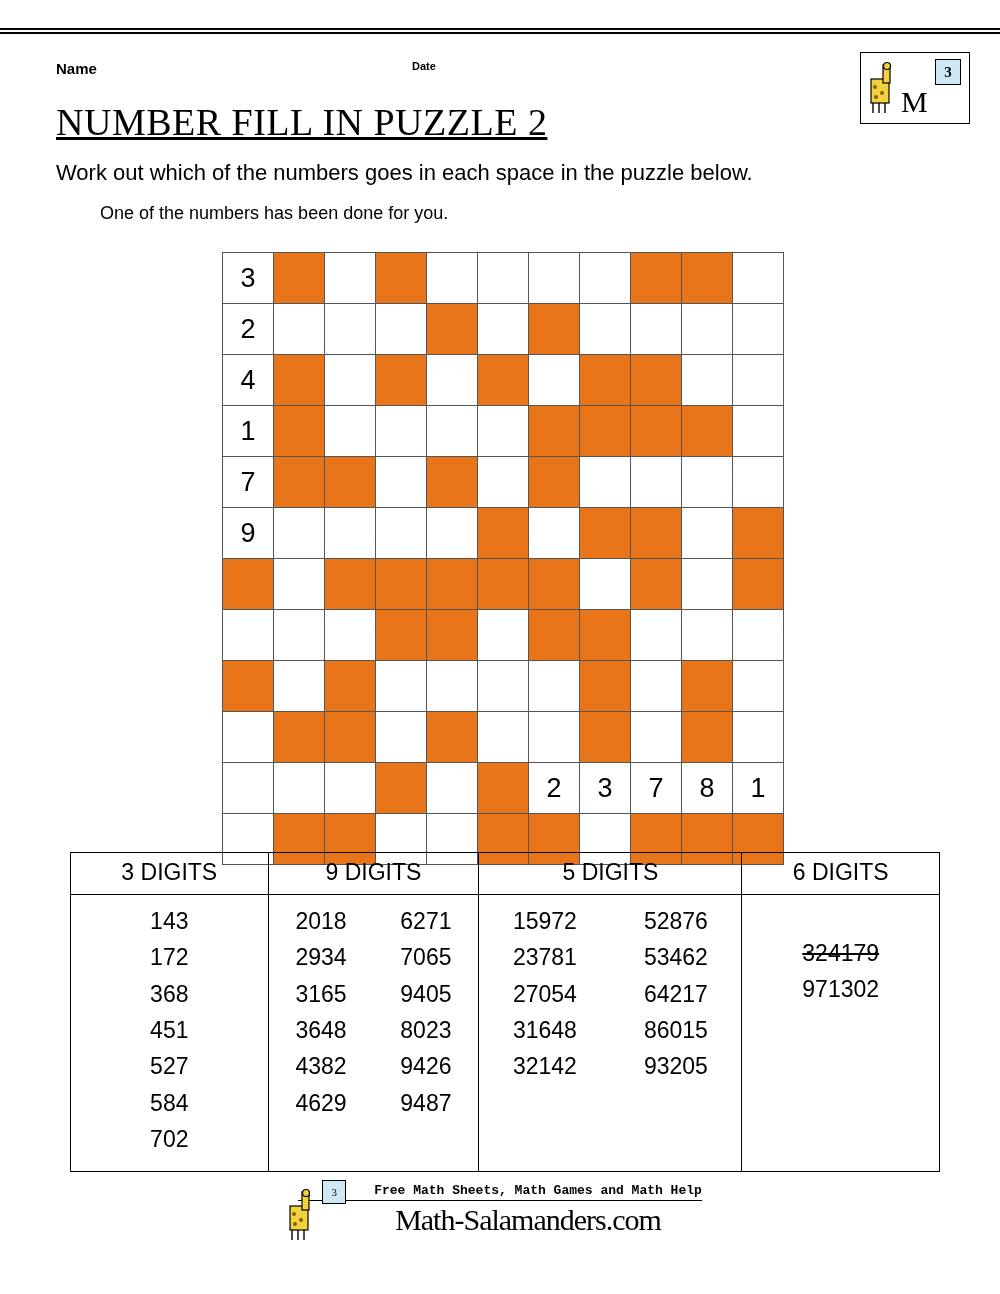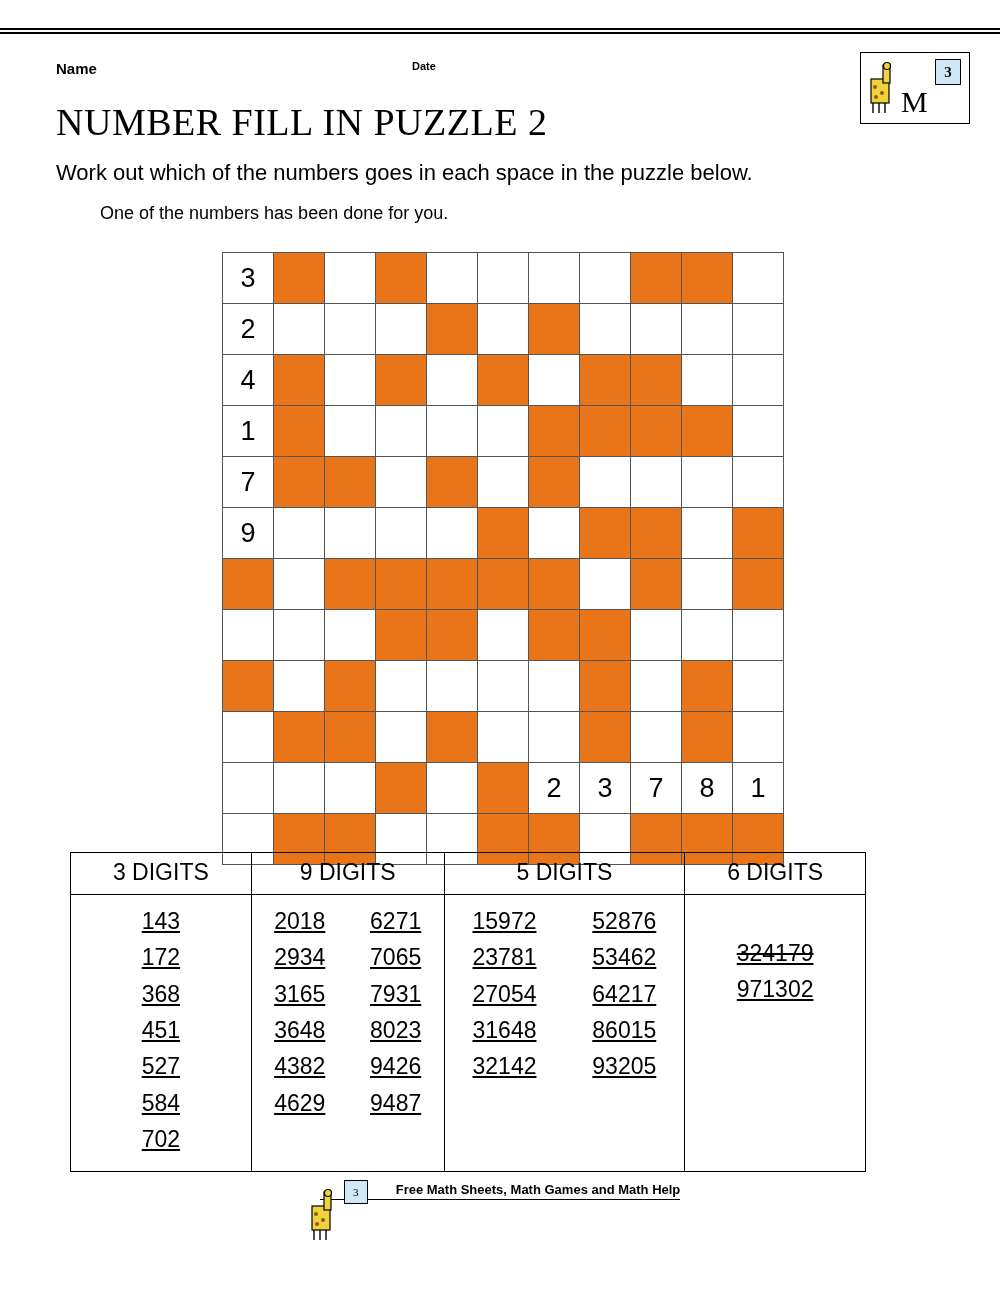--- a/index.html
+++ b/index.html
@@ -86,20 +86,21 @@
   }
 
   
   .title {
     position: absolute;
     left: 56px;
     top: 100px;
     font-size: 38px;
     font-family: "Liberation Serif", serif;
     letter-spacing: 0.5px;
+    text-decoration: underline;
   }
   .subtitle1 {
     position: absolute;
     left: 56px;
     top: 160px;
     font-size: 22px;
   }
   .subtitle2 {
     position: absolute;
     left: 56px;
@@ -127,40 +128,39 @@
   }
   #grid td.filled {
     background: #e8751a;
   }
 
   
   #clues {
     position: absolute;
     left: 70px;
     top: 852px;
-    width: 796px;
+    width: 870px;
     border-collapse: collapse;
   }
   #clues th {
     border: 1px solid #000;
     font-size: 23px;
     font-weight: normal;
     padding: 6px 0 8px 0;
     text-align: center;
     font-family: "Liberation Sans", sans-serif;
   }
   #clues td.colcell {
     border: 1px solid #000;
     vertical-align: top;
     padding: 8px 0 14px 0;
   }
   .numcols {
     display: flex;
     justify-content: space-around;
-    text-decoration: underline;
   }
   .numcol {
     display: flex;
     flex-direction: column;
     align-items: center;
   }
   .num {
     font-size: 23px;
     line-height: 1.58;
   }
@@ -188,20 +188,21 @@
     width: 36px;
     height: 58px;
   }
   .foot-tag {
     font-size: 13px;
     font-weight: bold;
     padding-left: 76px;
     padding-bottom: 2px;
     border-bottom: 1px solid #000;
     display: inline-block;
+    font-family: Liberation Mono, monospace;
   }
   .foot-url {
     font-size: 30px;
     font-family: "Liberation Serif", serif;
     letter-spacing: -1px;
     padding-left: 56px;
     margin-top: 2px;
   }
   .foot-badge {
     position: absolute;
@@ -436,21 +437,21 @@
               <div class="num">2018</div>
               <div class="num">2934</div>
               <div class="num">3165</div>
               <div class="num">3648</div>
               <div class="num">4382</div>
               <div class="num">4629</div>
             </div>
             <div class="numcol">
               <div class="num">6271</div>
               <div class="num">7065</div>
-              <div class="num">7931</div>
+              <div class="num">9405</div>
               <div class="num">8023</div>
               <div class="num">9426</div>
               <div class="num">9487</div>
             </div>
           </div>
         </td>
         <td class="colcell">
           <div class="numcols">
             <div class="numcol">
               <div class="num">15972</div>
@@ -488,14 +489,15 @@
       <circle cx="20" cy="7" r="3.5" fill="#f2d23c" stroke="#000" stroke-width="1.2"></circle>
       <circle cx="8" cy="28" r="2" fill="#8a5a10"></circle>
       <circle cx="15" cy="34" r="2" fill="#8a5a10"></circle>
       <circle cx="9" cy="38" r="2" fill="#8a5a10"></circle>
       <line x1="6" y1="44" x2="6" y2="54" stroke="#000" stroke-width="1.4"></line>
       <line x1="12" y1="44" x2="12" y2="54" stroke="#000" stroke-width="1.4"></line>
       <line x1="18" y1="44" x2="18" y2="54" stroke="#000" stroke-width="1.4"></line>
     </svg>
     <div class="foot-badge">3</div>
     <div class="foot-tag">Free Math Sheets, Math Games and Math Help</div>
+    <div class="foot-url">Math-Salamanders.com</div>
   </div>
 </div>
 
 </body></html>

